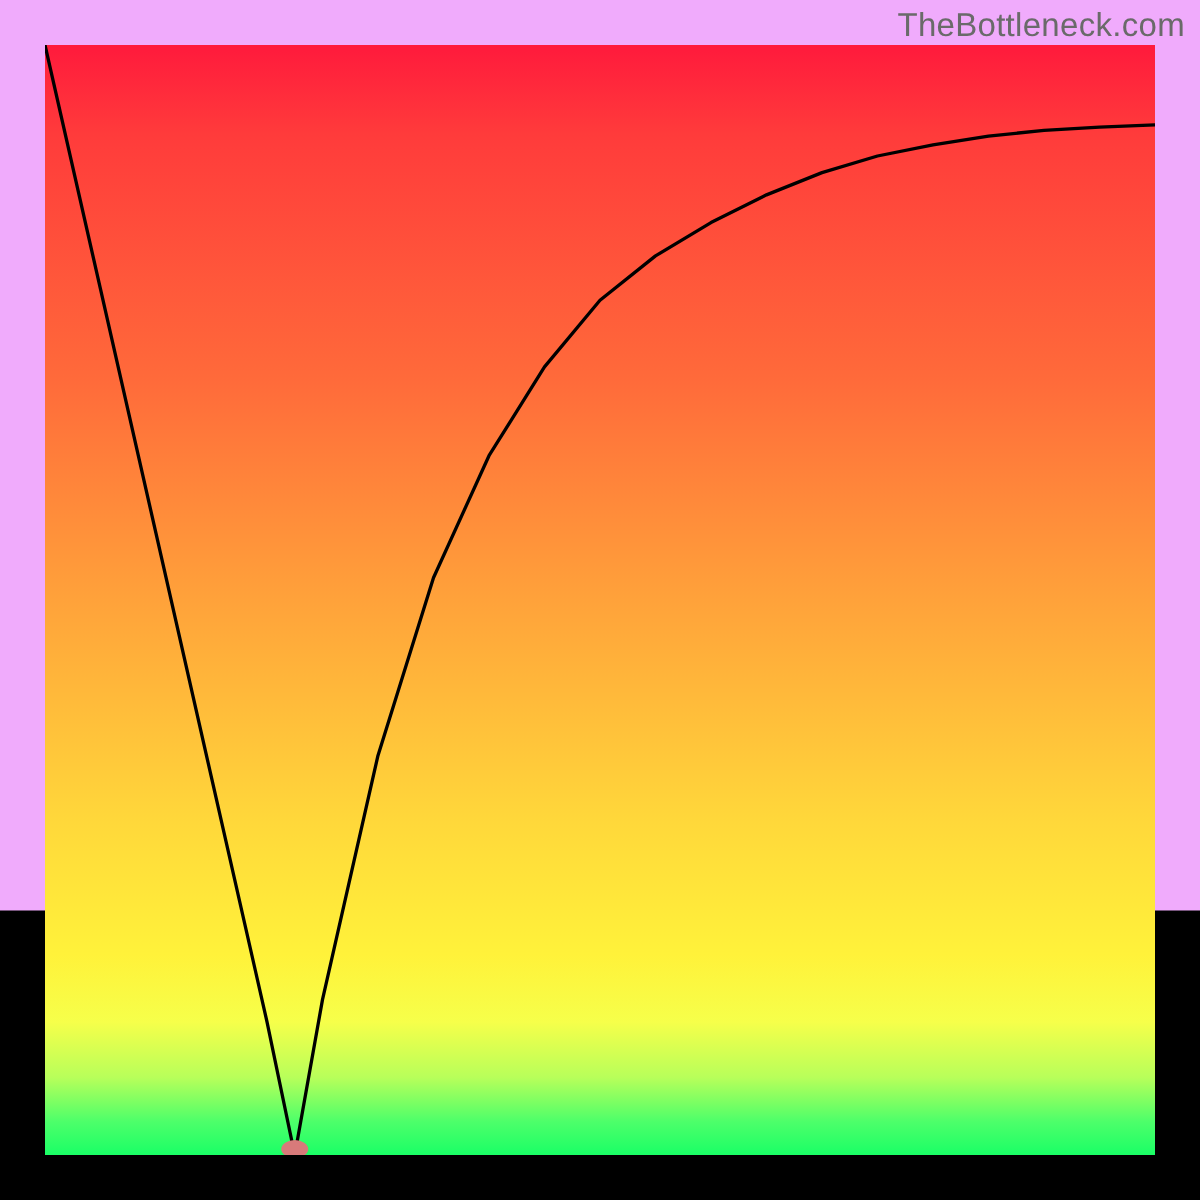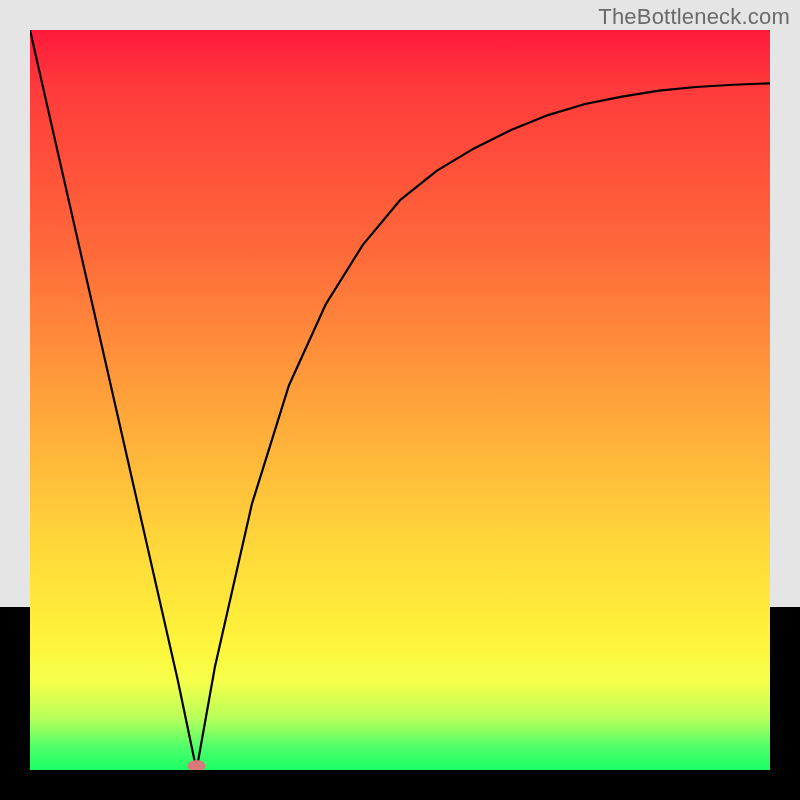--- a/index.html
+++ b/index.html
@@ -9,21 +9,21 @@
     height: 800px;
     background: #000;
     overflow: hidden;
   }
   .frame {
     position: absolute;
     left: 0;
     top: 0;
     width: 800px;
     height: 607px;
-    background: #e5e5e5;
+    background: #f0abfc;
   }
   .plot-area {
     position: absolute;
     left: 30px;
     top: 30px;
     width: 740px;
     height: 740px;
     
     background: linear-gradient(
       to bottom,

